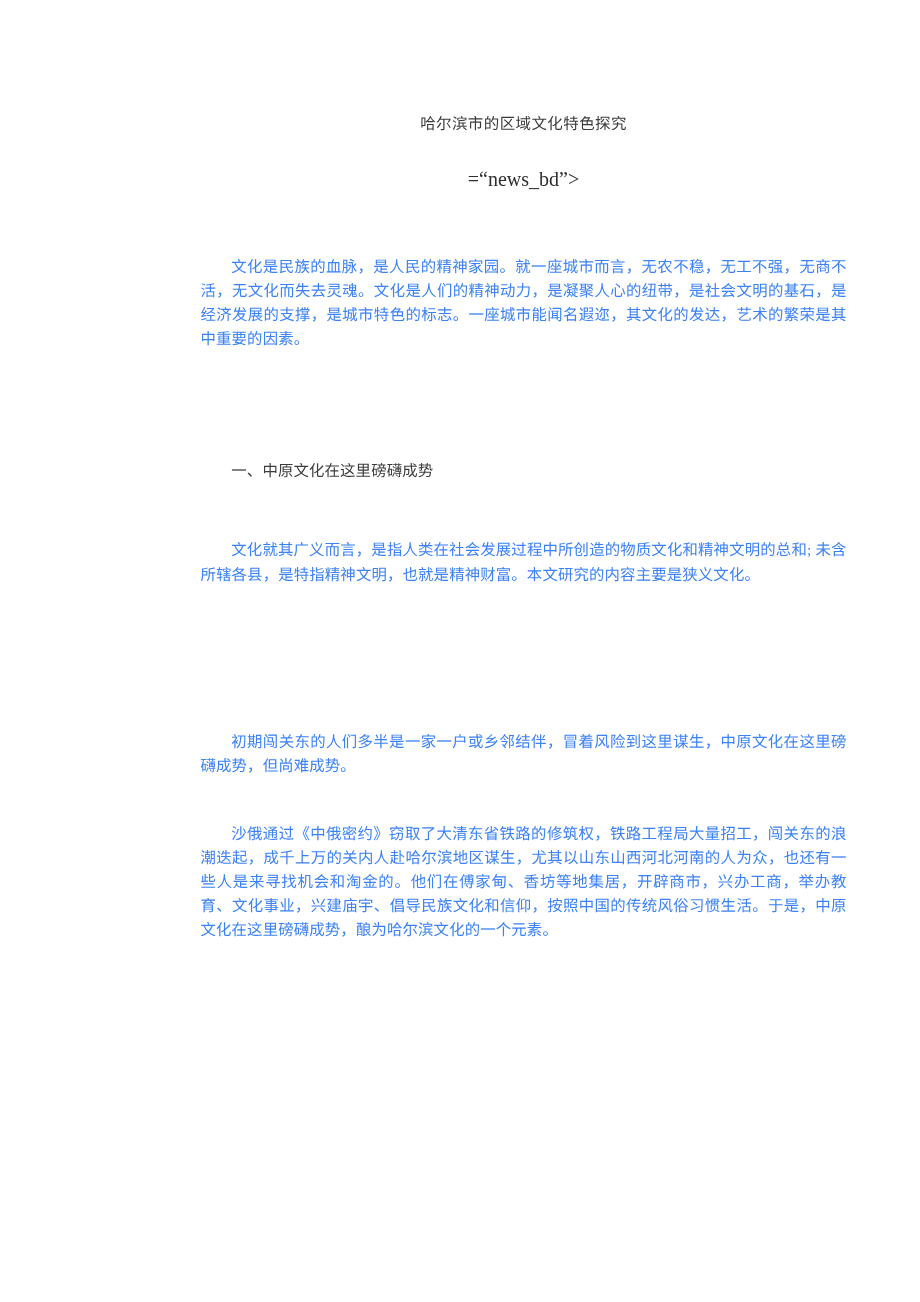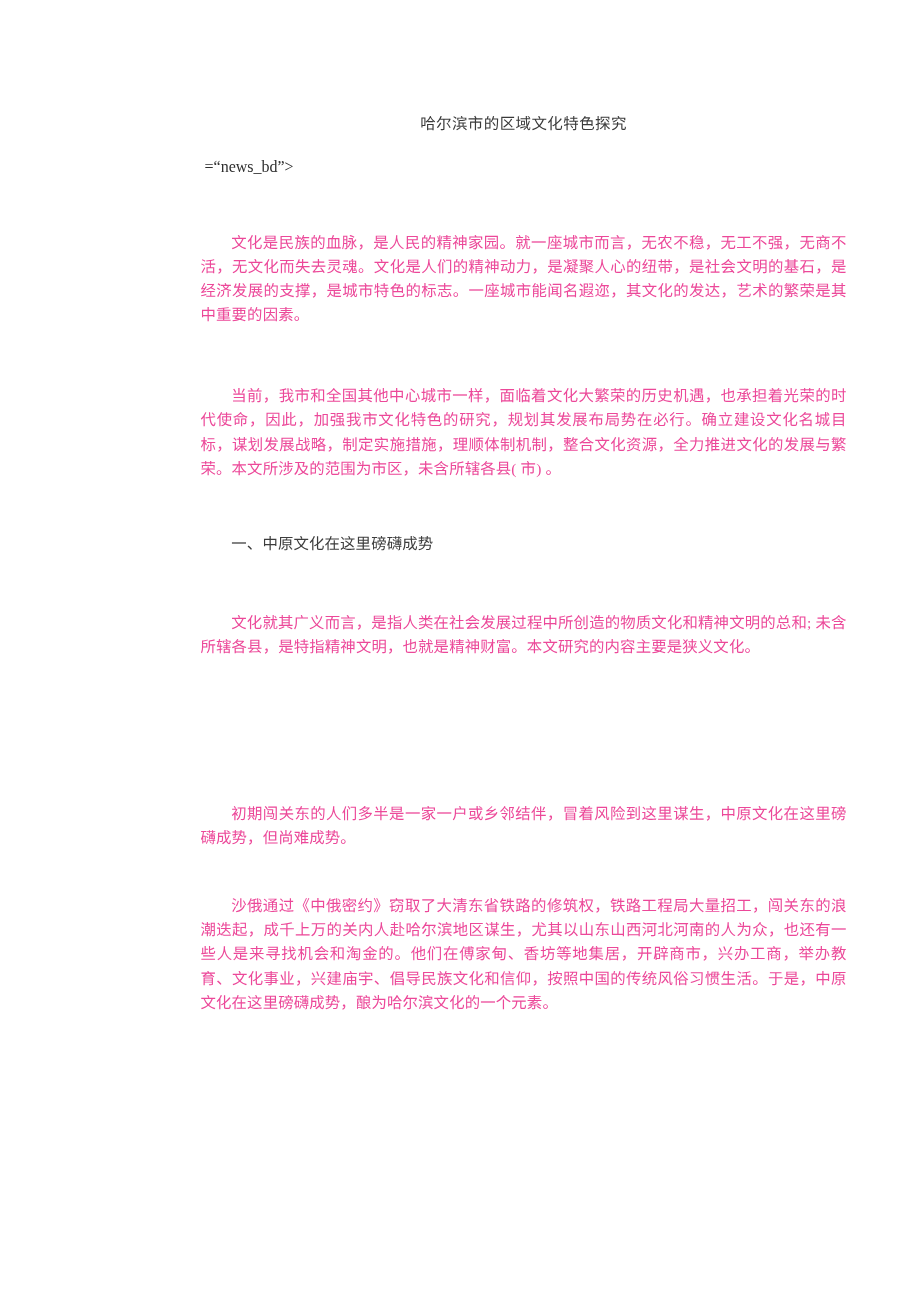--- a/index.html
+++ b/index.html
@@ -35,34 +35,34 @@
     color: #3a3a3a;
     margin: 0;
     padding-top: 112px;
     letter-spacing: 0.4px;
     font-weight: normal;
     white-space: nowrap;
   }
 
   .raw-line {
     font-family: "Liberation Serif", "DejaVu Serif", serif;
-    font-size: 16px;
+    font-size: 20px;
     line-height: 24px;
     color: #2e2e2e;
-    margin: 4px;
+    margin: 16px;
     padding-top: 15px;
-    text-align: left;
+    text-align: center;
     white-space: nowrap;
   }
 
   .para {
     font-family: "Liberation Serif", "DejaVu Serif", serif;
     font-size: 15.4px;
     line-height: 24.1px;
-    color: #ec4899;
+    color: #3b82f6;
     margin: 0;
     text-align: justify;
     text-justify: inter-ideograph;
     text-indent: 2em;
     letter-spacing: 0.15px;
   }
 
   .section-heading {
     font-family: "Liberation Serif", "DejaVu Serif", serif;
     font-size: 15.4px;
@@ -94,21 +94,20 @@
     <div class="doc-title">哈尔滨市的区域文化特色探究</div>
 
     <div class="raw-line">=“news_bd”&gt;</div>
 
     <div class="gap-48"></div>
 
     <p class="para">文化是民族的血脉，是人民的精神家园。就一座城市而言，无农不稳，无工不强，无商不活，无文化而失去灵魂。文化是人们的精神动力，是凝聚人心的纽带，是社会文明的基石，是经济发展的支撑，是城市特色的标志。一座城市能闻名遐迩，其文化的发达，艺术的繁荣是其中重要的因素。</p>
 
     <div class="gap-57"></div>
 
-    <p class="para">当前，我市和全国其他中心城市一样，面临着文化大繁荣的历史机遇，也承担着光荣的时代使命，因此，加强我市文化特色的研究，规划其发展布局势在必行。确立建设文化名城目标，谋划发展战略，制定实施措施，理顺体制机制，整合文化资源，全力推进文化的发展与繁荣。本文所涉及的范围为市区，未含所辖各县( 市) 。</p>
 
     <div class="gap-51"></div>
 
     <h2 class="section-heading">一、中原文化在这里磅礴成势</h2>
 
     <div class="gap-55"></div>
 
     <p class="para">文化就其广义而言，是指人类在社会发展过程中所创造的物质文化和精神文明的总和; 未含所辖各县，是特指精神文明，也就是精神财富。本文研究的内容主要是狭义文化。</p>
 
     <div class="gap-49"></div>

